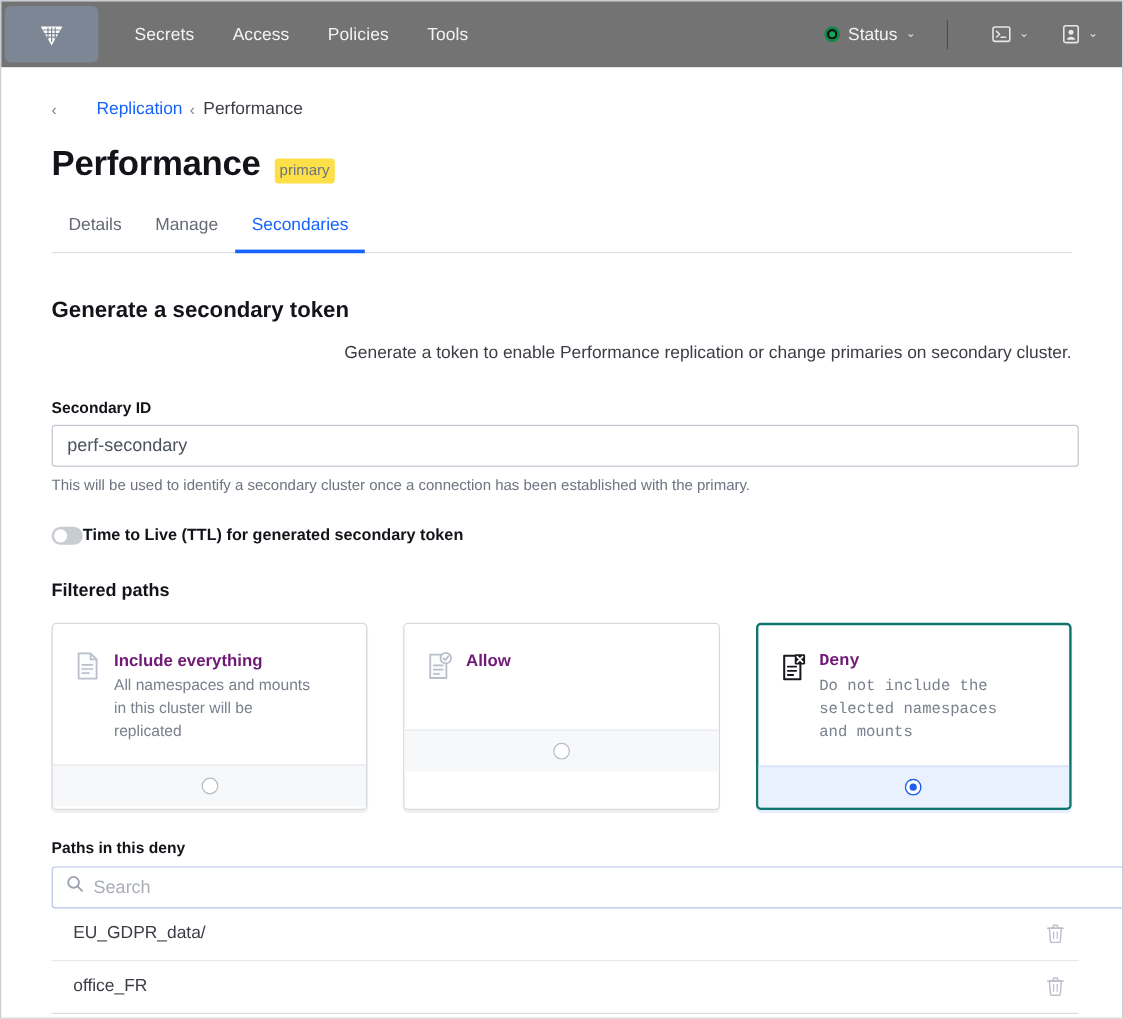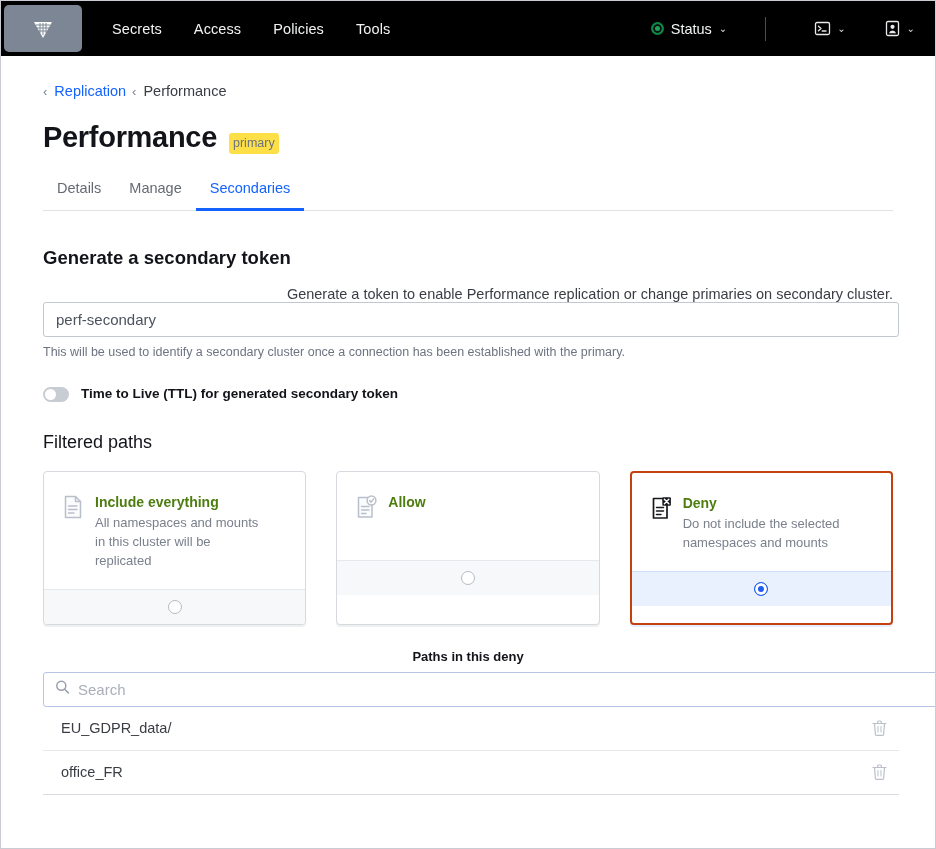--- a/index.html
+++ b/index.html
@@ -14,21 +14,21 @@
     width: 936px; height: 849px;
     position: relative;
     overflow: hidden;
     background: #fff;
     border: 1px solid #c9cdd3;
   }
 
   
   .navbar {
     height: 55px;
-    background: #000000;
+    background: #737373;
     display: flex;
     align-items: stretch;
     position: relative;
   }
   .logo-tile {
     width: 78px;
     margin: 4px 0 4px 3px;
     background: #7c8694;
     border-radius: 5px;
     display: flex;
@@ -46,21 +46,21 @@
     color: #f2f3f4;
     font-size: 14.5px;
     letter-spacing: .1px;
     cursor: pointer;
     padding: 4px 2px;
   }
   .nav-right {
     margin-left: auto;
     display: flex;
     align-items: center;
-    gap: 16px;
+    gap: 4px;
     padding-right: 14px;
   }
   .status-wrap {
     display: flex;
     align-items: center;
     gap: 7px;
     color: #f2f3f4;
     font-size: 14.5px;
     cursor: pointer;
     padding: 4px 6px;
@@ -93,21 +93,21 @@
     padding: 0 42px;
   }
   .breadcrumb {
     display: flex;
     align-items: center;
     gap: 6px;
     padding-top: 27px;
     font-size: 14.5px;
   }
   .bc-chev { color: #7b8594; font-size: 13px; margin-right: 1px; }
-  .bc-link { color: #1563ff; cursor: pointer; }
+  .bc-link { color: #1563ff; cursor: pointer; margin-left: 26px; }
   .bc-cur { color: #3b3d45; }
 
   .title-row {
     display: flex;
     align-items: baseline;
     gap: 12px;
     margin-top: 22px;
   }
   .page-title {
     font-size: 29px;
@@ -174,21 +174,20 @@
     background: #fff;
   }
   .helper {
     font-size: 12.5px;
     color: #6d7380;
     margin: 8px 0 0;
   }
 
   .toggle-row {
     display: flex;
-    gap: 12px;
     margin-top: 26px;
   }
   .toggle {
     width: 26px; height: 15px;
     background: #c8ccd3;
     border-radius: 8px;
     position: relative;
     flex: 0 0 auto;
     margin-top: 2px;
     cursor: pointer;
@@ -206,55 +205,56 @@
     color: #13141a;
     line-height: 1.35;
   }
   .toggle-help {
     font-size: 14px;
     color: #7a808c;
     margin-top: 3px;
   }
 
   h3.filtered {
-    font-size: 18px;
-    font-weight: normal;
+    font-size: 15px;
+    font-weight: bold;
     color: #13141a;
     margin: 29px 0 0;
   }
 
   .cards {
     display: flex;
     gap: 30px;
     margin-top: 18px;
   }
   .card {
     width: 266px;
     border: 1px solid #d6d9de;
     border-radius: 4px;
     background: #fff;
     box-shadow: 0 2px 1px rgba(20,22,30,.07);
     overflow: hidden;
     cursor: pointer;
   }
   .card.selected {
-    border: 2px solid #c2410c;
+    border: 2px solid #0f766e;
     box-shadow: 0 2px 1px rgba(42,107,245,.12);
+    font-family: Liberation Mono, monospace;
   }
   .card-body {
     display: flex;
     gap: 11px;
     padding: 22px 18px 18px 19px;
     min-height: 88px;
   }
   .card-ico { flex: 0 0 auto; margin-top: 1px; }
   .card-title {
     font-size: 14px;
     font-weight: bold;
-    color: #4d7c0f;
+    color: #701a75;
   }
   .card-desc {
     font-size: 13px;
     color: #7a808c;
     line-height: 1.45;
     margin-top: 4px;
     max-width: 170px;
   }
   .card-foot {
     border-top: 1px solid #e6e8ec;
@@ -278,21 +278,20 @@
     border: 1px solid #1f5ef0;
     background: #1f5ef0;
     box-shadow: inset 0 0 0 3px #fff, inset 0 0 0 7px #1f5ef0;
   }
 
   .paths-label {
     font-size: 13px;
     font-weight: bold;
     color: #13141a;
     margin: 24px 0 8px;
-    text-align: center;
   }
   .search-wrap {
     position: relative;
     width: 856px;
   }
   .search-input {
     width: 912px;
     height: 35px;
     border: 1px solid #b8c4e6;
     border-radius: 3px;
@@ -401,20 +400,21 @@
 
     <div class="tabs">
       <span class="tab">Details</span>
       <span class="tab">Manage</span>
       <span class="tab active">Secondaries</span>
     </div>
 
     <h2 class="section">Generate a secondary token</h2>
     <p class="sub">Generate a token to enable Performance replication or change primaries on secondary cluster.</p>
 
+    <label class="field-label">Secondary ID</label>
     <input class="text-input" type="text" value="perf-secondary" style="">
     <p class="helper">This will be used to identify a secondary cluster once a connection has been established with the primary.</p>
 
     <div class="toggle-row">
       <div class="toggle">
         <span class="knob"></span>
       </div>
       <div>
         <div class="toggle-title">Time to Live (TTL) for generated secondary token</div>
       </div>

